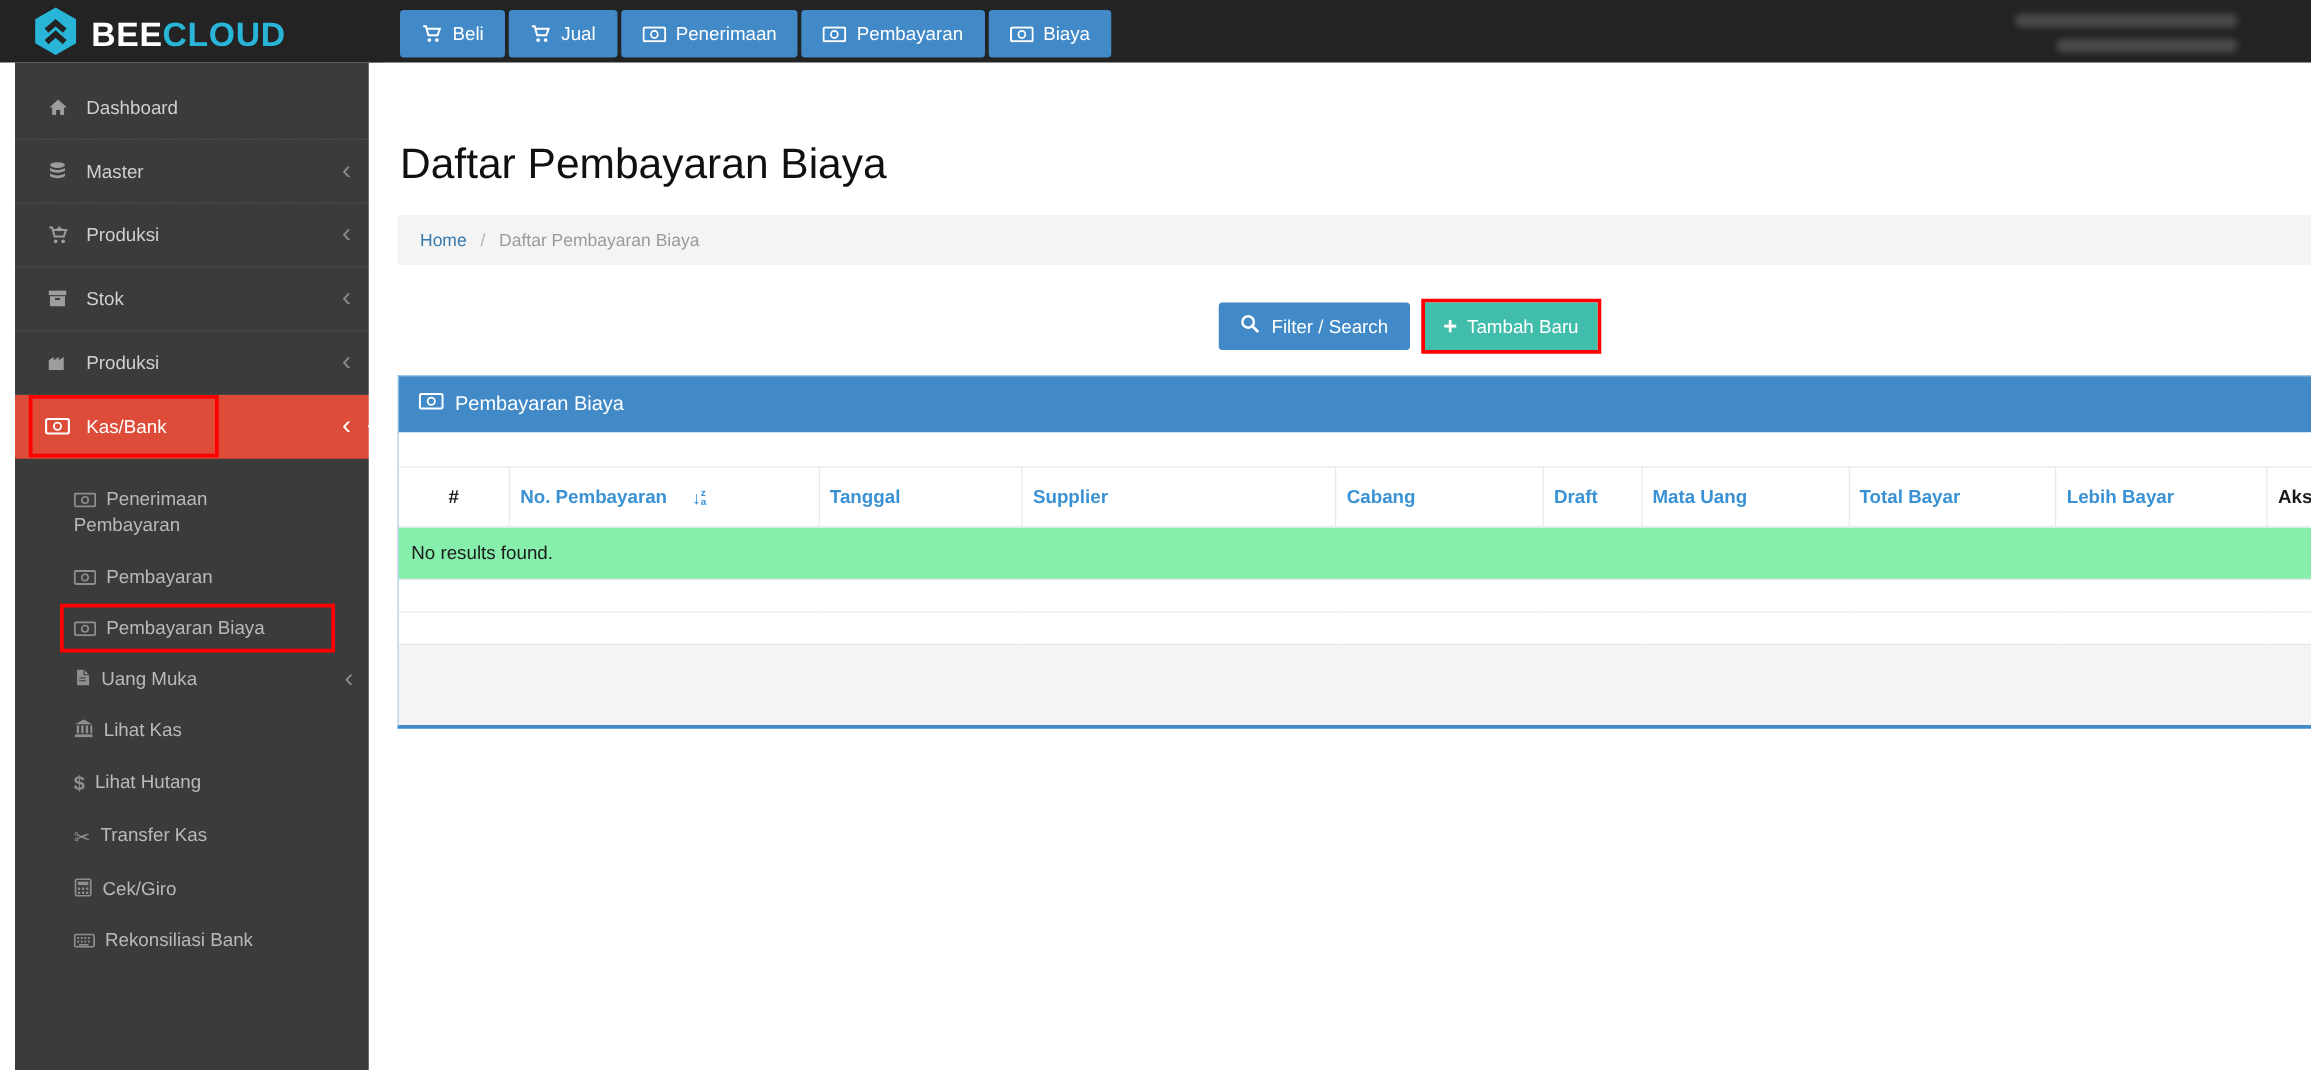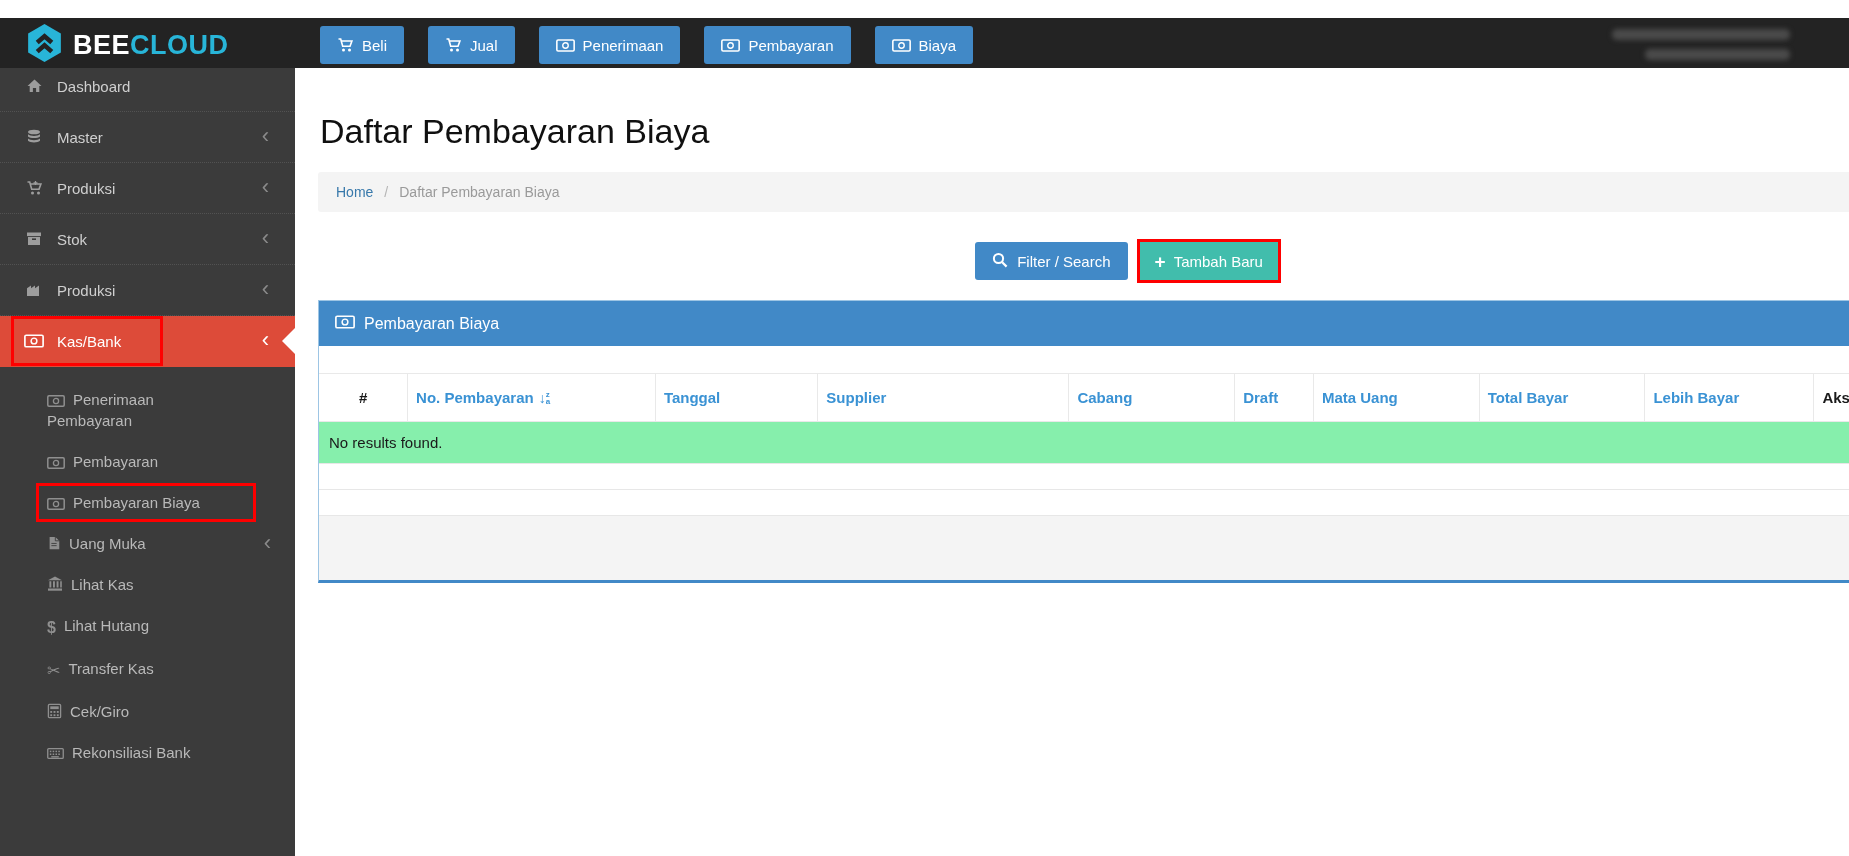--- a/index.html
+++ b/index.html
@@ -1,36 +1,36 @@
 <!DOCTYPE html>
 <html><head>
 <meta charset="utf-8">
 <style>
   * { box-sizing: border-box; margin: 0; padding: 0; }
   html, body { width: 1849px; height: 856px; overflow: hidden; }
   body { font-family: "Liberation Sans", sans-serif; background: #fff; position: relative; }
 
   
-  .navbar { position: absolute; top: 18px; left: 0; width: 1849px; height: 50px; background: #232323; z-index: 20; }
+  .navbar { position: absolute; top: 0; left: 0; width: 1849px; height: 50px; background: #232323; z-index: 20; }
   .logo { position: absolute; left: 26px; top: 5px; display: flex; align-items: center; gap: 10px; }
   .brand-text { font-size: 27px; font-weight: bold; letter-spacing: .5px; line-height: 40px; }
   .brand-bee { color: #ffffff; }
   .brand-cloud { color: #28b5d8; }
-  .nav-buttons { position: absolute; left: 320px; top: 8px; display: flex; gap: 24px; }
+  .nav-buttons { position: absolute; left: 320px; top: 8px; display: flex; gap: 3px; }
   .nav-btn { background: #4189c7; color: #fff; height: 38px; padding: 0 17px; font-size: 15px;
              display: flex; align-items: center; gap: 8px; border: none; border-radius: 3px; cursor: pointer;
              font-family: "Liberation Sans", sans-serif; }
   .nav-btn svg { display: block; }
   .user-info { position: absolute; right: 59px; top: 11px; display: flex; flex-direction: column; align-items: flex-end; }
   .blur-line { background: #4a4a4a; border-radius: 5px; filter: blur(2.5px); }
   .blur-line.l1 { width: 178px; height: 11px; }
   .blur-line.l2 { width: 145px; height: 11px; margin-top: 9px; }
 
   
-  .sidebar { position: absolute; top: 50px; left: 0; width: 295px; height: 806px; background: #3b3b3b; padding-top: 11px; }
+  .sidebar { position: absolute; top: 50px; left: 12px; width: 295px; height: 806px; background: #3b3b3b; padding-top: 11px; }
   .side-item { height: 51px; display: flex; align-items: center; padding-left: 22px; position: relative;
                border-bottom: 1px dotted #525252; color: #cfcfcf; font-size: 15px; cursor: pointer; }
   .side-item .icn { width: 24px; margin-right: 11px; display: flex; justify-content: center; align-items: center; color: #9d9d9d; }
   .chev { position: absolute; right: 26px; color: #8a8a8a; font-size: 22px; line-height: 1; top: 50%; transform: translateY(-55%); }
   .side-item.active { background: #dd4b39; color: #fff; border-bottom-color: transparent; }
   .side-item.active .icn { color: #fff; }
   .side-item.active .chev { color: #fff; }
   .side-item.active .arrow { position: absolute; right: 0; top: 50%; transform: translateY(-50%); width: 0; height: 0;
                border-top: 13px solid transparent; border-bottom: 13px solid transparent; border-right: 13px solid #fff; }
   .submenu { padding-top: 12px; }
@@ -68,21 +68,21 @@
   .panel-heading { height: 45px; background: #4189c7; color: #fff; display: flex; align-items: center;
                    padding-left: 16px; font-size: 16px; gap: 9px; }
   .panel-gap { height: 27px; background: #fff; }
   table.grid { width: 100%; border-collapse: collapse; font-size: 15px; table-layout: fixed; }
   .grid thead th { border: 1px solid #e9e9e9; height: 48px; padding: 0 8px; text-align: left;
                    color: #3a92d4; font-weight: bold; background: #fff; }
   .grid thead th.th-plain { color: #1a1a1a; }
   .grid thead th.th-num { text-align: center; }
   .grid thead th:first-child { border-left: none; }
   .grid thead th:last-child { border-right: none; }
-  .grid thead th a { color: inherit; text-decoration: none; cursor: pointer; display: inline-flex; gap: 5px; }
+  .grid thead th a { color: inherit; text-decoration: none; cursor: pointer; display: inline-flex; gap: 20px; }
   .sort-icon { display: inline-flex; align-items: center; }
   .sort-arrow { font-size: 14px; }
   .sort-letters { display: inline-flex; flex-direction: column; font-size: 8px; line-height: 7px; font-weight: bold; }
   .row-empty-msg td { background: #86efac; padding: 12px 10px; color: #1a1a1a; border-bottom: 1px solid #e7e7e7; }
   .row-blank td { height: 26px; border-bottom: 1px solid #e7e7e7; background: #fff; }
   .panel-footer { height: 64px; background: #f4f4f4; }
 </style>
 </head>
 <body>
 

